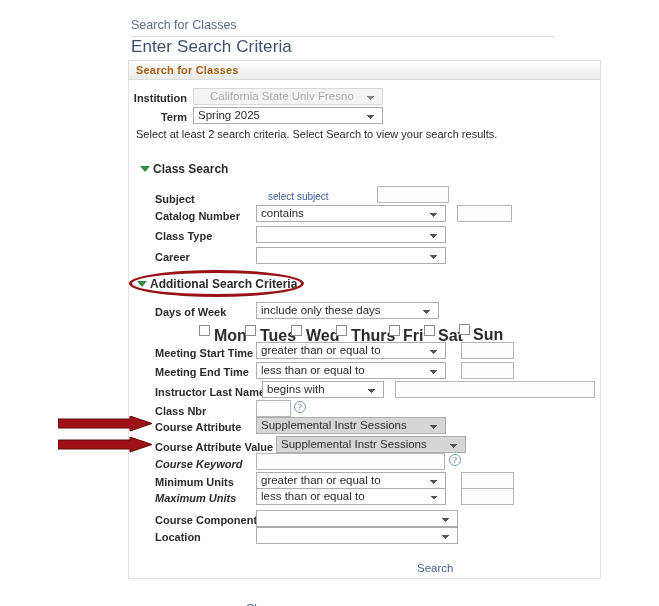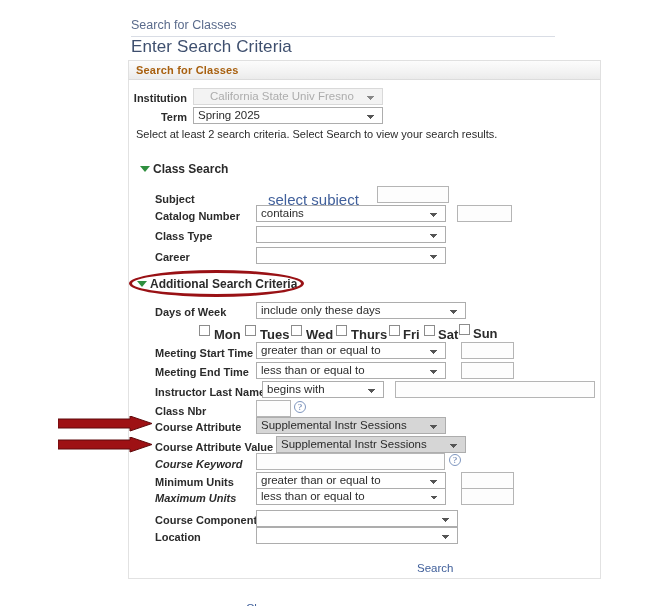--- a/index.html
+++ b/index.html
@@ -153,29 +153,29 @@
 
   .chk {
     position: absolute;
     width: 11px; height: 11px;
     box-sizing: border-box;
     border: 1px solid #8c8c8c;
     background: #ffffff;
   }
   .chklbl {
     position: absolute;
-    font-size: 13px;
+    font-size: 16px;
     font-weight: bold;
     color: #2b2b2b;
     white-space: nowrap;
   }
 
   a.link {
     position: absolute;
-    font-size: 15px;
+    font-size: 10px;
     color: #41609b;
     text-decoration: none;
     white-space: nowrap;
   }
 
   .qmark {
     position: absolute;
     width: 12px; height: 12px;
     border-radius: 50%;
     border: 1px solid #7f97bf;
@@ -271,21 +271,21 @@
 <div class="lbl" style="left:155px; top:251px;">Career</div>
 <select class="sel" style="left:256px; top:247px; width:190px;">
   <option></option>
 </select>
 
 <div class="sect" style="left:137px; top:277px;text-align:right;">
   <span class="tri"></span><span>Additional Search Criteria</span>
 </div>
 
 <div class="lbl" style="left:155px; top:306px;">Days of Week</div>
-<select class="sel" style="left:256px; top:302px; width:210px;">
+<select class="sel" style="left:256px; top:302px; width:183px;">
   <option>include only these days</option>
 </select>
 
 <div class="chk" style="left:199px; top:325px;"></div>
 <div class="chklbl" style="left:214px; top:327px;">Mon</div>
 
 <div class="chk" style="left:245px; top:325px;"></div>
 <div class="chklbl" style="left:260px; top:327px;">Tues</div>
 
 <div class="chk" style="left:291px; top:325px;"></div>

